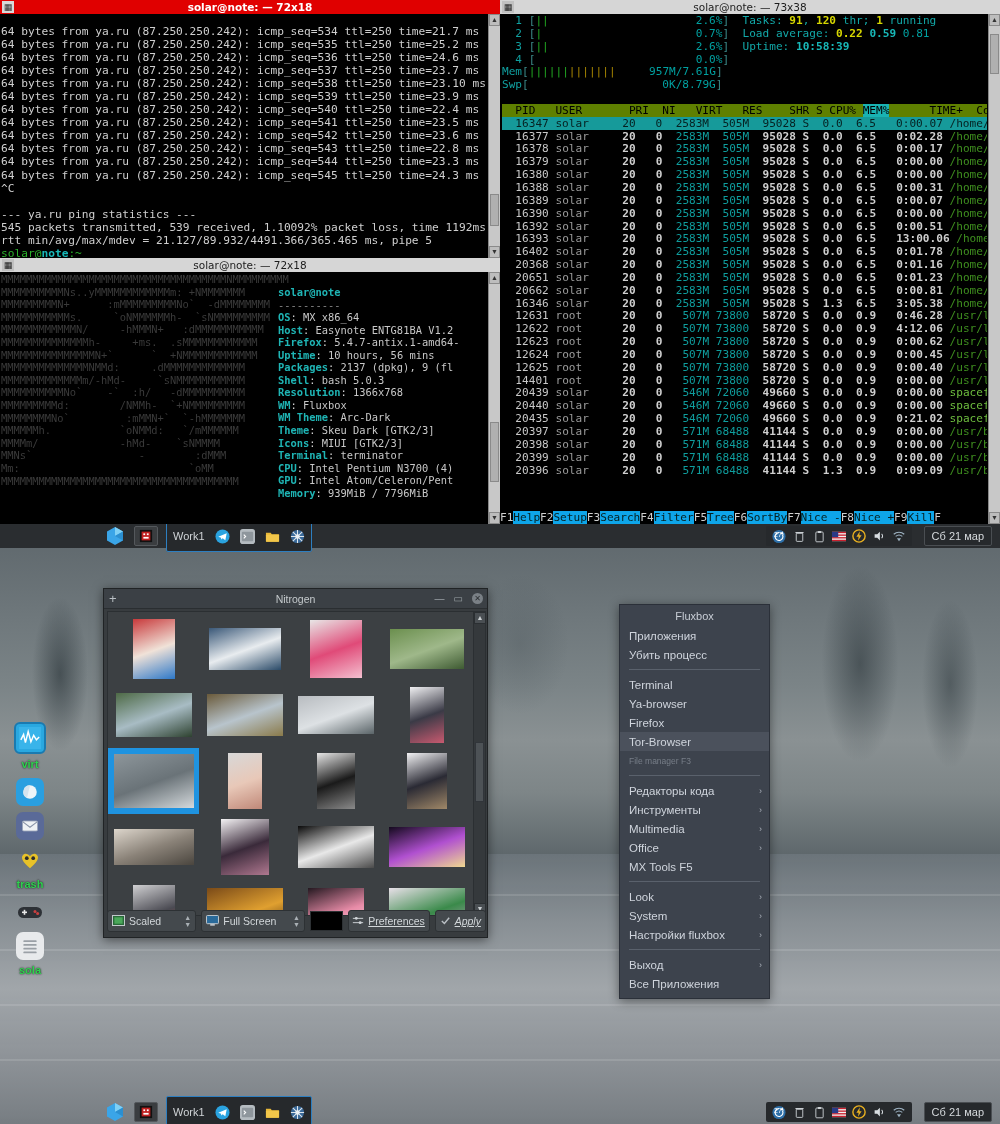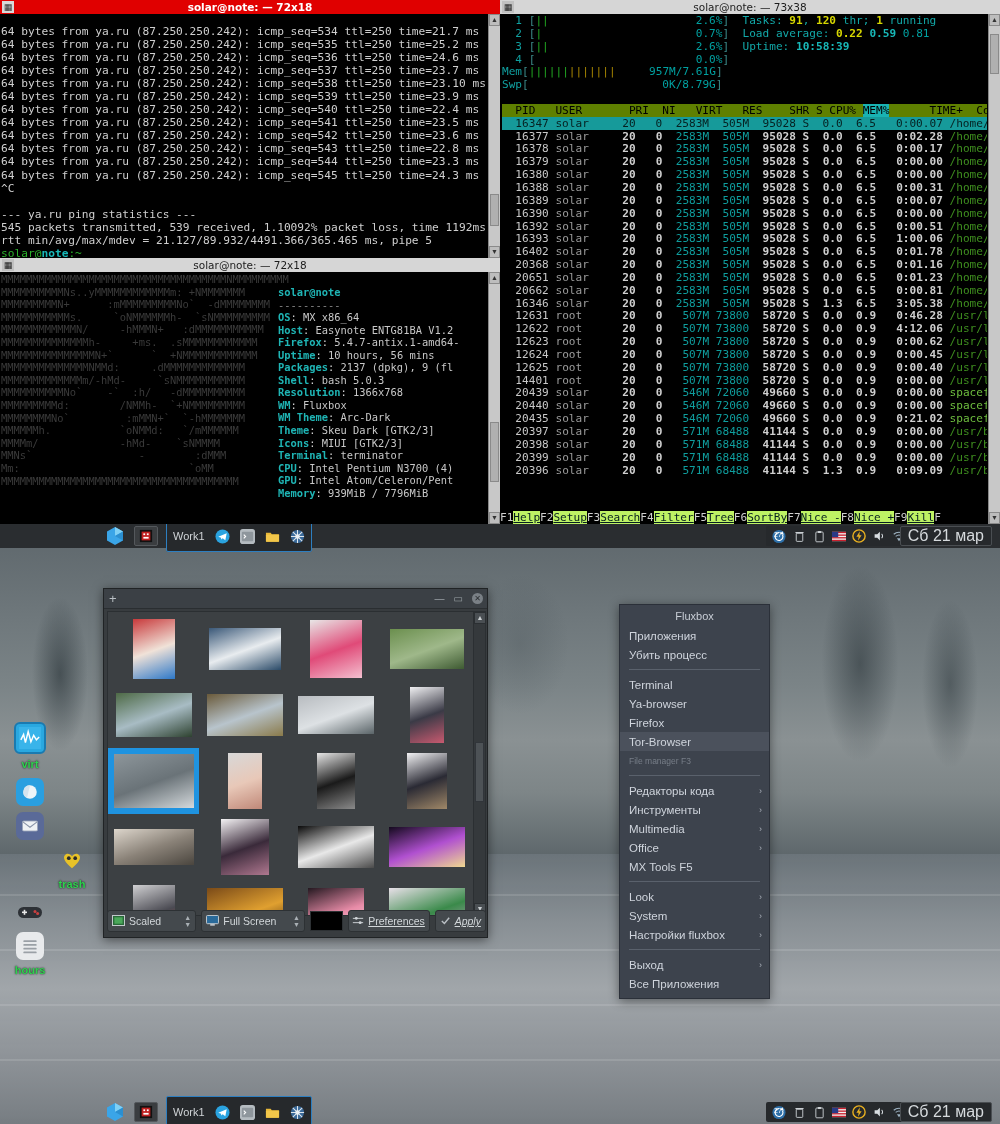--- a/index.html
+++ b/index.html
@@ -62,21 +62,21 @@
   .h-cap{color:#12a8a8;}
   .h-num{color:#d6d600;font-weight:bold;}
   .h-numc{color:#18b8b8;font-weight:bold;}
   .h-hdr{background:#5f8000;color:#000;}
   .h-hdr .sel{background:#19b2b2;color:#000;}
   .row-sel{background:#169a9a;color:#062020;}
   .c-pid{color:#c8c8c8;} .c-user{color:#9a9a9a;} .c-virt{color:#0f9d9d;}
   .c-res{color:#0f9d9d;} .c-shr{color:#cfcfcf;font-weight:bold;} .c-cmd{color:#3f8f1f;}
   .c-cmd-b{color:#6fbf3f;}
   .h-fn{background:#000;color:#cfcfcf;}
-  .h-fk{background:#bef264;color:#062020;text-decoration:underline;}
+  .h-fk{background:#0ea5e9;color:#062020;}
 
   
   .t-scroll{position:absolute;right:0;top:14px;width:12px;bottom:0;background:#c8c8c8;
     border-left:1px solid #888;box-sizing:border-box;}
   .t-scroll .arr{height:12px;background:#bdbdbd;border:1px solid #8a8a8a;box-sizing:border-box;
     font-size:7px;line-height:10px;text-align:center;color:#333;}
   .t-scroll .thumb{position:absolute;left:1px;right:1px;background:#b0b0b0;border:1px solid #8a8a8a;box-sizing:border-box;}
   .t-scroll .arr.bot{position:absolute;bottom:0;left:0;right:0;}
 
   
@@ -109,21 +109,21 @@
   .tb-appbtn{width:24px;height:20px;background:#3a3d40;border:1px solid #54585c;border-radius:2px;
     display:flex;align-items:center;justify-content:center;margin-left:9px;box-sizing:border-box;}
   .tb-task{height:32px;background:#26292c;border:1px solid #2d7fc1;border-radius:2px;margin-left:8px;
     display:flex;align-items:center;padding:0 6px;gap:10px;box-sizing:border-box;}
   .tb-task .wname{color:#cfd3d6;font-size:11px;}
   .tb-ico{width:15px;height:15px;border-radius:3px;display:block;}
   .tray{position:absolute;right:0;top:2px;height:20px;display:flex;align-items:center;gap:6px;
     background:#26292c;border-radius:2px;padding:0 6px;}
   .tray-ico{width:14px;height:14px;display:flex;align-items:center;justify-content:center;}
   .clock{height:20px;background:#26292c;border:1px solid #4a4e52;border-radius:2px;
-    color:#d6dadd;font-size:16px;display:flex;align-items:center;padding:0 7px;margin-left:5px;box-sizing:border-box;}
+    color:#d6dadd;font-size:11px;display:flex;align-items:center;padding:0 7px;margin-left:5px;box-sizing:border-box;}
 
   
   #desk-icons{position:absolute;left:0;top:170px;width:60px;}
   .dicon{width:60px;margin-bottom:6px;text-align:center;position:relative;margin-top:28px;}
   .dicon .gfx{width:28px;height:28px;margin:0 auto;border-radius:6px;display:flex;align-items:center;justify-content:center;}
   .dicon .lbl{color:#2fd14f;font-size:11px;font-weight:bold;text-shadow:0 0 2px #000;margin-top:1px;}
 
   
   #nitrogen{position:absolute;left:103px;top:64px;width:385px;height:350px;
     background:#383c3f;border:1px solid #202325;box-sizing:border-box;box-shadow:0 2px 10px rgba(0,0,0,.5);}
@@ -270,21 +270,21 @@
 <span class="h-hdr">  PID   USER       PRI  NI   VIRT   RES    SHR S CPU% <span class="sel">MEM%</span>      TIME+  Command        </span>
 <span class="row-sel">  16347 solar     20   0  2583M  505M  95028 S  0.0  6.5   0:00.07 /home/sola</span>
 <span class="c-pid">  16377</span> <span class="c-user">solar    </span><span class="c-shr"> 20   0</span><span class="c-virt">  2583M</span><span class="c-res">  505M</span><span class="c-shr">  95028 S  0.0  6.5   0:02.28</span> <span class="c-cmd">/home/sola</span>
 <span class="c-pid">  16378</span> <span class="c-user">solar    </span><span class="c-shr"> 20   0</span><span class="c-virt">  2583M</span><span class="c-res">  505M</span><span class="c-shr">  95028 S  0.0  6.5   0:00.17</span> <span class="c-cmd">/home/sola</span>
 <span class="c-pid">  16379</span> <span class="c-user">solar    </span><span class="c-shr"> 20   0</span><span class="c-virt">  2583M</span><span class="c-res">  505M</span><span class="c-shr">  95028 S  0.0  6.5   0:00.00</span> <span class="c-cmd">/home/sola</span>
 <span class="c-pid">  16380</span> <span class="c-user">solar    </span><span class="c-shr"> 20   0</span><span class="c-virt">  2583M</span><span class="c-res">  505M</span><span class="c-shr">  95028 S  0.0  6.5   0:00.00</span> <span class="c-cmd">/home/sola</span>
 <span class="c-pid">  16388</span> <span class="c-user">solar    </span><span class="c-shr"> 20   0</span><span class="c-virt">  2583M</span><span class="c-res">  505M</span><span class="c-shr">  95028 S  0.0  6.5   0:00.31</span> <span class="c-cmd">/home/sola</span>
 <span class="c-pid">  16389</span> <span class="c-user">solar    </span><span class="c-shr"> 20   0</span><span class="c-virt">  2583M</span><span class="c-res">  505M</span><span class="c-shr">  95028 S  0.0  6.5   0:00.07</span> <span class="c-cmd">/home/sola</span>
 <span class="c-pid">  16390</span> <span class="c-user">solar    </span><span class="c-shr"> 20   0</span><span class="c-virt">  2583M</span><span class="c-res">  505M</span><span class="c-shr">  95028 S  0.0  6.5   0:00.00</span> <span class="c-cmd">/home/sola</span>
 <span class="c-pid">  16392</span> <span class="c-user">solar    </span><span class="c-shr"> 20   0</span><span class="c-virt">  2583M</span><span class="c-res">  505M</span><span class="c-shr">  95028 S  0.0  6.5   0:00.51</span> <span class="c-cmd">/home/sola</span>
-<span class="c-pid">  16393</span> <span class="c-user">solar    </span><span class="c-shr"> 20   0</span><span class="c-virt">  2583M</span><span class="c-res">  505M</span><span class="c-shr">  95028 S  0.0  6.5   1:00.06</span> <span class="c-cmd">/home/sola</span>
+<span class="c-pid">  16393</span> <span class="c-user">solar    </span><span class="c-shr"> 20   0</span><span class="c-virt">  2583M</span><span class="c-res">  505M</span><span class="c-shr">  95028 S  0.0  6.5   13:00.06</span> <span class="c-cmd">/home/sola</span>
 <span class="c-pid">  16402</span> <span class="c-user">solar    </span><span class="c-shr"> 20   0</span><span class="c-virt">  2583M</span><span class="c-res">  505M</span><span class="c-shr">  95028 S  0.0  6.5   0:01.78</span> <span class="c-cmd">/home/sola</span>
 <span class="c-pid">  20368</span> <span class="c-user">solar    </span><span class="c-shr"> 20   0</span><span class="c-virt">  2583M</span><span class="c-res">  505M</span><span class="c-shr">  95028 S  0.0  6.5   0:01.16</span> <span class="c-cmd">/home/sola</span>
 <span class="c-pid">  20651</span> <span class="c-user">solar    </span><span class="c-shr"> 20   0</span><span class="c-virt">  2583M</span><span class="c-res">  505M</span><span class="c-shr">  95028 S  0.0  6.5   0:01.23</span> <span class="c-cmd">/home/sola</span>
 <span class="c-pid">  20662</span> <span class="c-user">solar    </span><span class="c-shr"> 20   0</span><span class="c-virt">  2583M</span><span class="c-res">  505M</span><span class="c-shr">  95028 S  0.0  6.5   0:00.81</span> <span class="c-cmd">/home/sola</span>
 <span class="c-pid">  16346</span> <span class="c-user">solar    </span><span class="c-shr"> 20   0</span><span class="c-virt">  2583M</span><span class="c-res">  505M</span><span class="c-shr">  95028 S  1.3  6.5   3:05.38</span> <span class="c-cmd">/home/sola</span>
 <span class="c-pid">  12631</span> <span class="c-user">root     </span><span class="c-shr"> 20   0</span><span class="c-virt">   507M</span><span class="c-res"> 73800</span><span class="c-shr">  58720 S  0.0  0.9   0:46.28</span> <span class="c-cmd">/usr/lib/x</span>
 <span class="c-pid">  12622</span> <span class="c-user">root     </span><span class="c-shr"> 20   0</span><span class="c-virt">   507M</span><span class="c-res"> 73800</span><span class="c-shr">  58720 S  0.0  0.9   4:12.06</span> <span class="c-cmd">/usr/lib/x</span>
 <span class="c-pid">  12623</span> <span class="c-user">root     </span><span class="c-shr"> 20   0</span><span class="c-virt">   507M</span><span class="c-res"> 73800</span><span class="c-shr">  58720 S  0.0  0.9   0:00.62</span> <span class="c-cmd">/usr/lib/x</span>
 <span class="c-pid">  12624</span> <span class="c-user">root     </span><span class="c-shr"> 20   0</span><span class="c-virt">   507M</span><span class="c-res"> 73800</span><span class="c-shr">  58720 S  0.0  0.9   0:00.45</span> <span class="c-cmd">/usr/lib/x</span>
 <span class="c-pid">  12625</span> <span class="c-user">root     </span><span class="c-shr"> 20   0</span><span class="c-virt">   507M</span><span class="c-res"> 73800</span><span class="c-shr">  58720 S  0.0  0.9   0:00.40</span> <span class="c-cmd">/usr/lib/x</span>
@@ -454,21 +454,21 @@
       </span>
     </div>
     <div class="dicon" style="margin-top:4px;">
       <span class="gfx" style="background:#5a6a98;border-radius:7px;">
         <svg viewBox="0 0 24 24" width="20" height="20">
             <rect x="3" y="6" width="18" height="12" rx="1.5" fill="#f0f2f5" stroke="#9aa4b8"></rect>
             <path d="M3.5 7 L12 13.5 L20.5 7" stroke="#8a94a8" stroke-width="1.3" fill="none"></path>
           </svg>
       </span>
     </div>
-    <div class="dicon" style="margin-top:4px;margin-left:42px;">
+    <div class="dicon" style="margin-top:4px;">
       <span class="gfx">
         <svg viewBox="0 0 24 24" width="24" height="22">
             <path d="M12 21 C4 14 2 10 4 7 C6 4 10 5 12 8 C14 5 18 4 20 7 C22 10 20 14 12 21 Z" fill="#e8c228"></path>
             <circle cx="8.5" cy="10" r="2" fill="#2a2a2a"></circle>
             <circle cx="15.5" cy="10" r="2" fill="#2a2a2a"></circle>
           </svg>
       </span>
       <span class="lbl">trash</span>
     </div>
     <div class="dicon" style="margin-top:2px;">
@@ -486,27 +486,28 @@
       <span class="gfx" style="background:#e8eaec;border-radius:7px;">
         <svg viewBox="0 0 24 24" width="20" height="20">
             <g fill="#9aa0a6">
               <rect x="4" y="5" width="16" height="2.2" rx="1"></rect>
               <rect x="4" y="9.5" width="16" height="2.2" rx="1"></rect>
               <rect x="4" y="14" width="16" height="2.2" rx="1"></rect>
               <rect x="4" y="18.5" width="16" height="2.2" rx="1"></rect>
             </g>
           </svg>
       </span>
-      <span class="lbl">hours</span>
+      <span class="lbl">sola</span>
     </div>
   </div>
 
   <div id="nitrogen">
     <div id="nit-title">
       <span class="plus">+</span>
+      <span class="ttl">Nitrogen</span>
       <span class="wbtns">
         <span class="wbtn">—</span>
         <span class="wbtn">▭</span>
         <span class="wbtn" style="background:#7a8086;color:#2a2e31;border-radius:50%;width:11px;height:11px;display:inline-flex;align-items:center;justify-content:center;font-size:8px;">✕</span>
       </span>
     </div>
     <div id="nit-body">
       <div id="nit-grid">
           <div class="nit-row">
             <div class="nit-cell">

